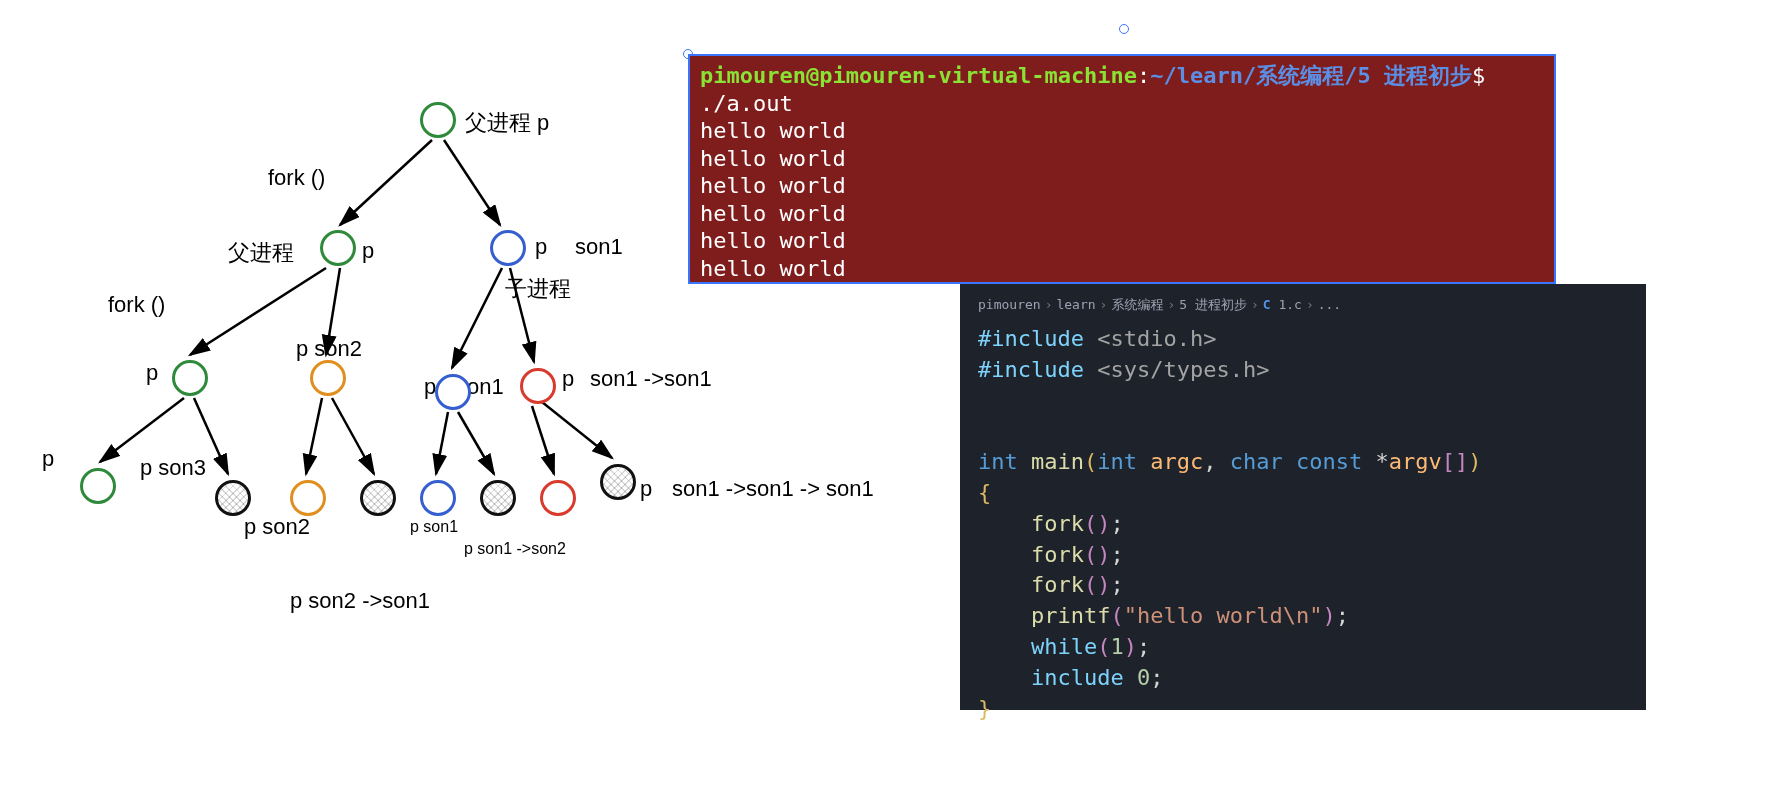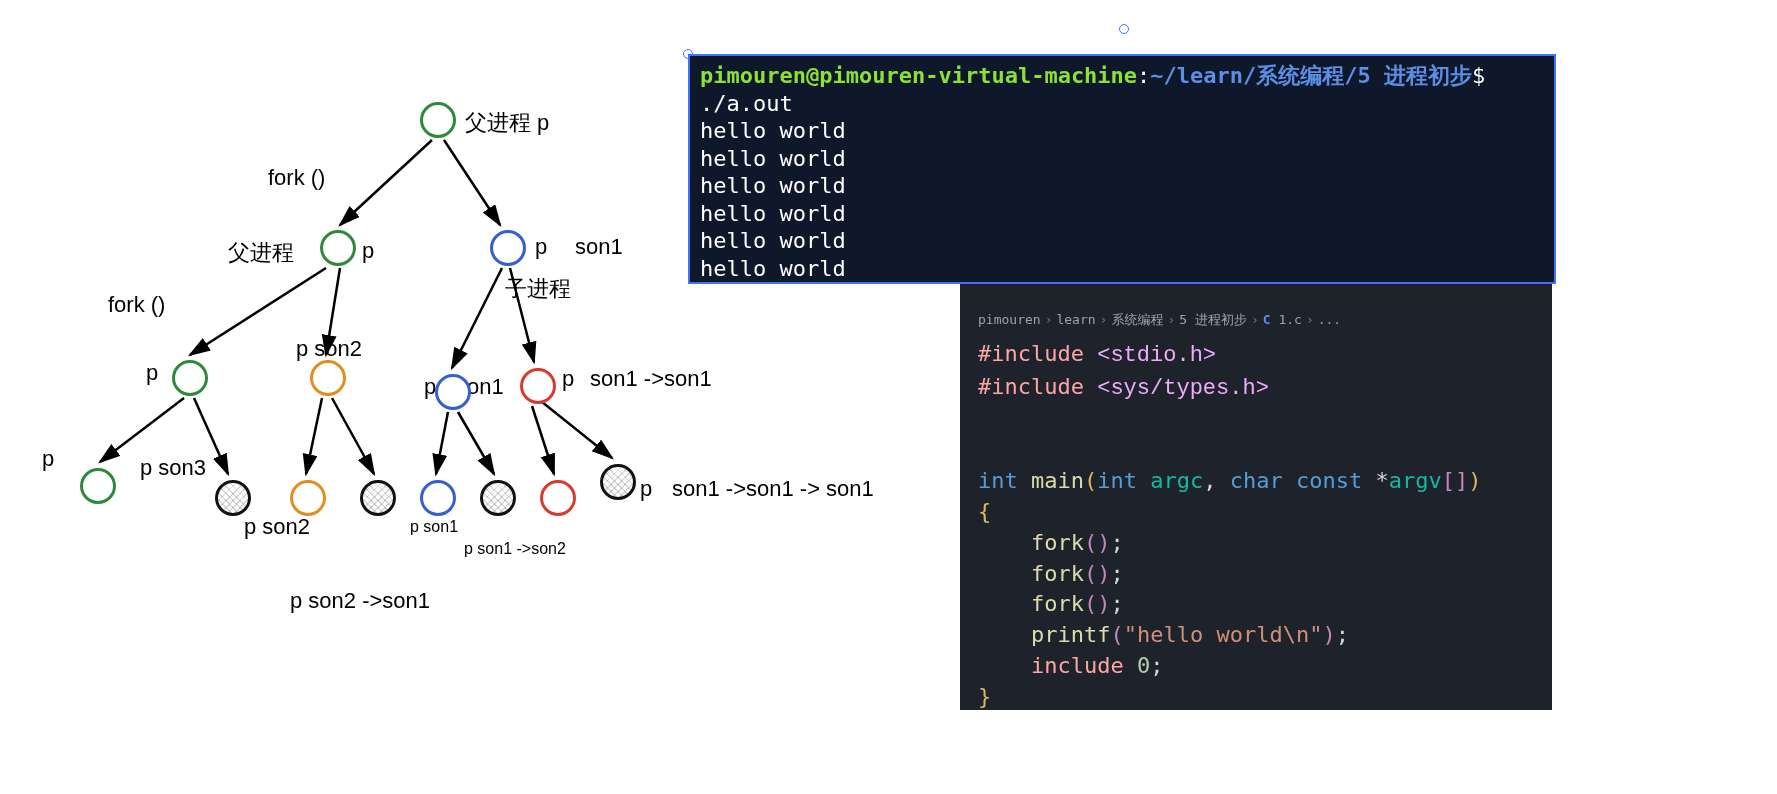--- a/index.html
+++ b/index.html
@@ -7,44 +7,44 @@
   
   
   .diagram { position: absolute; left: 0; top: 0; width: 960px; height: 794px; }
   .circle { position: absolute; width: 36px; height: 36px; border-radius: 50%; border: 3px solid; background: #fff; }
   .lbl { position: absolute; font-size: 22px; font-family: "SimHei", sans-serif; white-space: nowrap; }
   .lbl.sm { font-size: 16px; }
   .hatch { background-image: repeating-linear-gradient(45deg, transparent 0 4px, rgba(0,0,0,0.15) 4px 5px), repeating-linear-gradient(-45deg, transparent 0 4px, rgba(0,0,0,0.15) 4px 5px); }
   svg.arrows { position: absolute; left: 0; top: 0; width: 960px; height: 794px; pointer-events: none; }
 
   
-  .terminal { position: absolute; left: 688px; top: 54px; width: 868px; height: 230px; background: #0f172a; color: #fff; font-family: monospace; font-size: 22px; border: 2px solid #3a74ff; padding: 6px 10px; }
+  .terminal { position: absolute; left: 688px; top: 54px; width: 868px; height: 230px; background: #7f1d1d; color: #fff; font-family: monospace; font-size: 22px; border: 2px solid #3a74ff; padding: 6px 10px; }
   .terminal .prompt-user { color: #8ae234; font-weight: bold; }
   .terminal .prompt-host { color: #fff; }
   .terminal .prompt-path { color: #5b8fe6; font-weight: bold; }
   .terminal .line { line-height: 1.25; }
   .terminal .cmd { color: #fff; }
   .selhandle { position: absolute; width: 10px; height: 10px; border: 1px solid #3a74ff; background: #fff; border-radius: 50%; }
 
   
-  .editor { position: absolute; left: 960px; top: 284px; width: 592px; height: 426px; background: #1e232b; color: #d4d4d4; font-family: "Consolas", monospace; font-size: 22px; padding: 27px 18px; }
+  .editor { position: absolute; left: 960px; top: 284px; width: 686px; height: 426px; background: #1e232b; color: #d4d4d4; font-family: "Consolas", monospace; font-size: 22px; padding: 12px 18px; }
   .editor .bc { font-size: 13px; color: #9aa3b2; margin-bottom: 10px; }
   .editor .bc .sep { margin: 0 4px; color: #6c7585; }
   .editor .bc .cicon { color: #5394ec; font-weight: bold; }
   .editor .codeline { line-height: 1.4; white-space: pre; }
-  .tk-pp   { color: #fca5a5; } 
-  .tk-inc  { color: #f0abfc; font-family: Liberation Mono, monospace; } 
+  .tk-pp   { color: #7dd3fc; } 
+  .tk-inc  { color: #a3a3a3; } 
   .tk-type { color: #569cd6; }
   .tk-func { color: #dcdcaa; } 
   .tk-str  { color: #ce9178; } 
   .tk-num  { color: #b5cea8; }
   .tk-punct{ color: #d4d4d4; }
   .tk-brace{ color: #dcb862; }
   .tk-paren{ color: #c586c0; }
-  .tk-arg  { color: #14b8a6; }
+  .tk-arg  { color: #fdba74; }
 </style>
 </head>
 <body>
 
 <div class="diagram">
 
   <svg class="arrows">
     <defs>
       <marker id="ah" markerWidth="10" markerHeight="10" refX="8" refY="3" orient="auto">
         <path d="M0,0 L0,6 L9,3 z" fill="#000"></path>
@@ -133,15 +133,16 @@
   <div class="codeline"><span class="tk-pp">#include</span> <span class="tk-inc">&lt;stdio.h&gt;</span></div>
   <div class="codeline"><span class="tk-pp">#include</span> <span class="tk-inc">&lt;sys/types.h&gt;</span></div>
   <div class="codeline">&nbsp;</div>
   <div class="codeline">&nbsp;</div>
   <div class="codeline"><span class="tk-type">int</span> <span class="tk-func">main</span><span class="tk-brace">(</span><span class="tk-type">int</span> <span class="tk-arg">argc</span><span class="tk-punct">,</span> <span class="tk-type">char</span> <span class="tk-type">const</span> <span class="tk-punct">*</span><span class="tk-arg">argv</span><span class="tk-paren">[</span><span class="tk-paren">]</span><span class="tk-brace">)</span></div>
   <div class="codeline"><span class="tk-brace">{</span></div>
   <div class="codeline">    <span class="tk-func">fork</span><span class="tk-paren">(</span><span class="tk-paren">)</span><span class="tk-punct">;</span></div>
   <div class="codeline">    <span class="tk-func">fork</span><span class="tk-paren">(</span><span class="tk-paren">)</span><span class="tk-punct">;</span></div>
   <div class="codeline">    <span class="tk-func">fork</span><span class="tk-paren">(</span><span class="tk-paren">)</span><span class="tk-punct">;</span></div>
   <div class="codeline">    <span class="tk-func">printf</span><span class="tk-paren">(</span><span class="tk-str">"hello world\n"</span><span class="tk-paren">)</span><span class="tk-punct">;</span></div>
+  <div class="codeline">    <span class="tk-pp">while</span><span class="tk-paren">(</span><span class="tk-num">1</span><span class="tk-paren">)</span><span class="tk-punct">;</span></div>
   <div class="codeline">    <span class="tk-pp">include</span> <span class="tk-num">0</span><span class="tk-punct">;</span></div>
   <div class="codeline"><span class="tk-brace">}</span></div>
 </div>
 
 </body></html>

